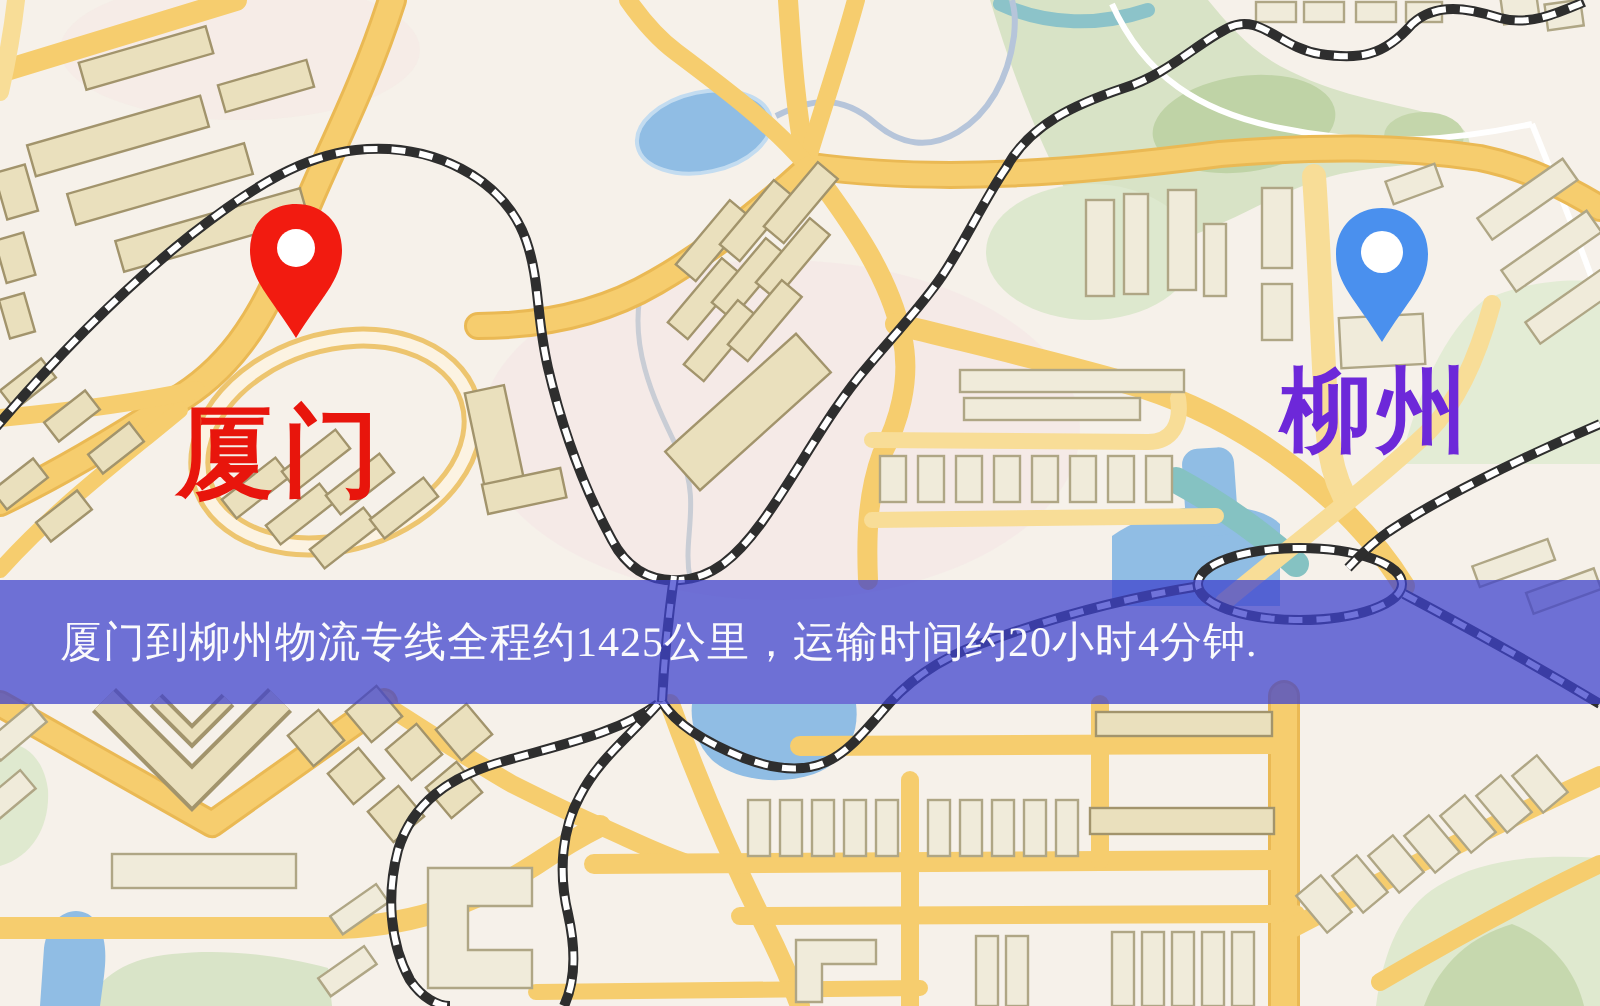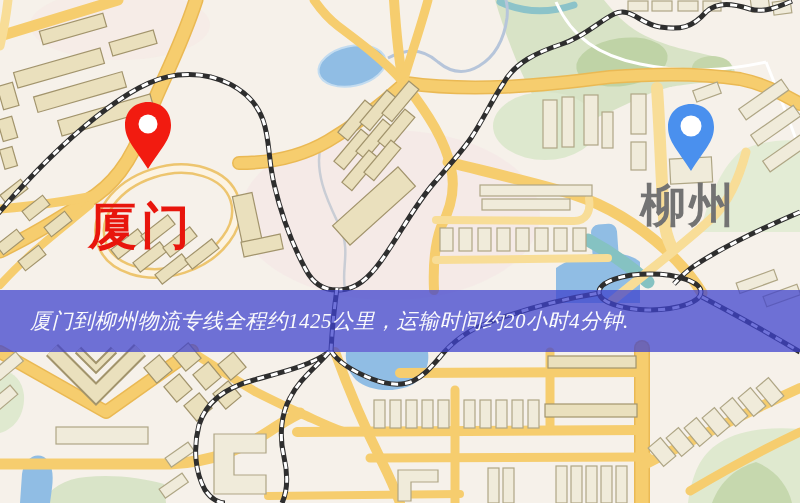--- a/index.html
+++ b/index.html
@@ -13,21 +13,21 @@
   .bl{fill:#eae0bd;stroke:#a2946c;stroke-width:1.2;}
   .blp{fill:#f0ebda;stroke:#afa685;stroke-width:1.2;}
   .rlb{stroke:#2e2e2e;stroke-width:5;fill:none;stroke-linecap:butt;}
   .rlw{stroke:#ffffff;stroke-width:3;fill:none;stroke-dasharray:7 7;stroke-linecap:butt;}
   .wa{fill:#90bde4;}
   .pw{stroke:#ffffff;stroke-width:3;fill:none;}
   .stm{stroke:#b6c5da;stroke-width:3;fill:none;}
   .stg{stroke:#c9cdd5;stroke-width:2.5;fill:none;}
   
   .banner{position:absolute;left:0;top:290px;width:800px;height:62px;z-index:5;
-          display:flex;align-items:center;box-sizing:border-box;padding-left:30px;font-style:italic;}
+          display:flex;align-items:center;box-sizing:border-box;padding-left:30px;}
   .banner span{font-size:21px;letter-spacing:.5px;white-space:nowrap;}
   .city-label{position:absolute;z-index:6;font-weight:700;line-height:1;white-space:nowrap;}
   .city-label.origin{left:88px;top:174px;font-size:49px;letter-spacing:4px;}
   .city-label.dest{left:640px;top:183px;font-size:46px;letter-spacing:2px;}
 </style>
 </head>
 <body>
 
 <div class="stage">
 
@@ -250,15 +250,15 @@
     <path fill="#4a90ee" d="M0,0 C-13,-21 -23,-29 -23,-44 C-23,-58 -13,-67 0,-67 C13,-67 23,-58 23,-44 C23,-29 13,-21 0,0 Z"></path>
     <circle cx="0" cy="-45" r="10.5" fill="#ffffff"></circle>
   </g>
 </svg>
 
 <div class="banner" style="background-color: rgba(62, 66, 205, 0.74);">
   <span style="color: rgb(250, 250, 252);">厦门到柳州物流专线全程约1425公里，运输时间约20小时4分钟.</span>
 </div>
 
 <div class="city-label origin" style="color: rgb(232, 21, 12); margin-top: 28px;">厦门</div>
-<div class="city-label dest" style="color: #737373;">柳州</div>
+<div class="city-label dest" style="color: #6d28d9;">柳州</div>
 
 </div>
 
 </body></html>

